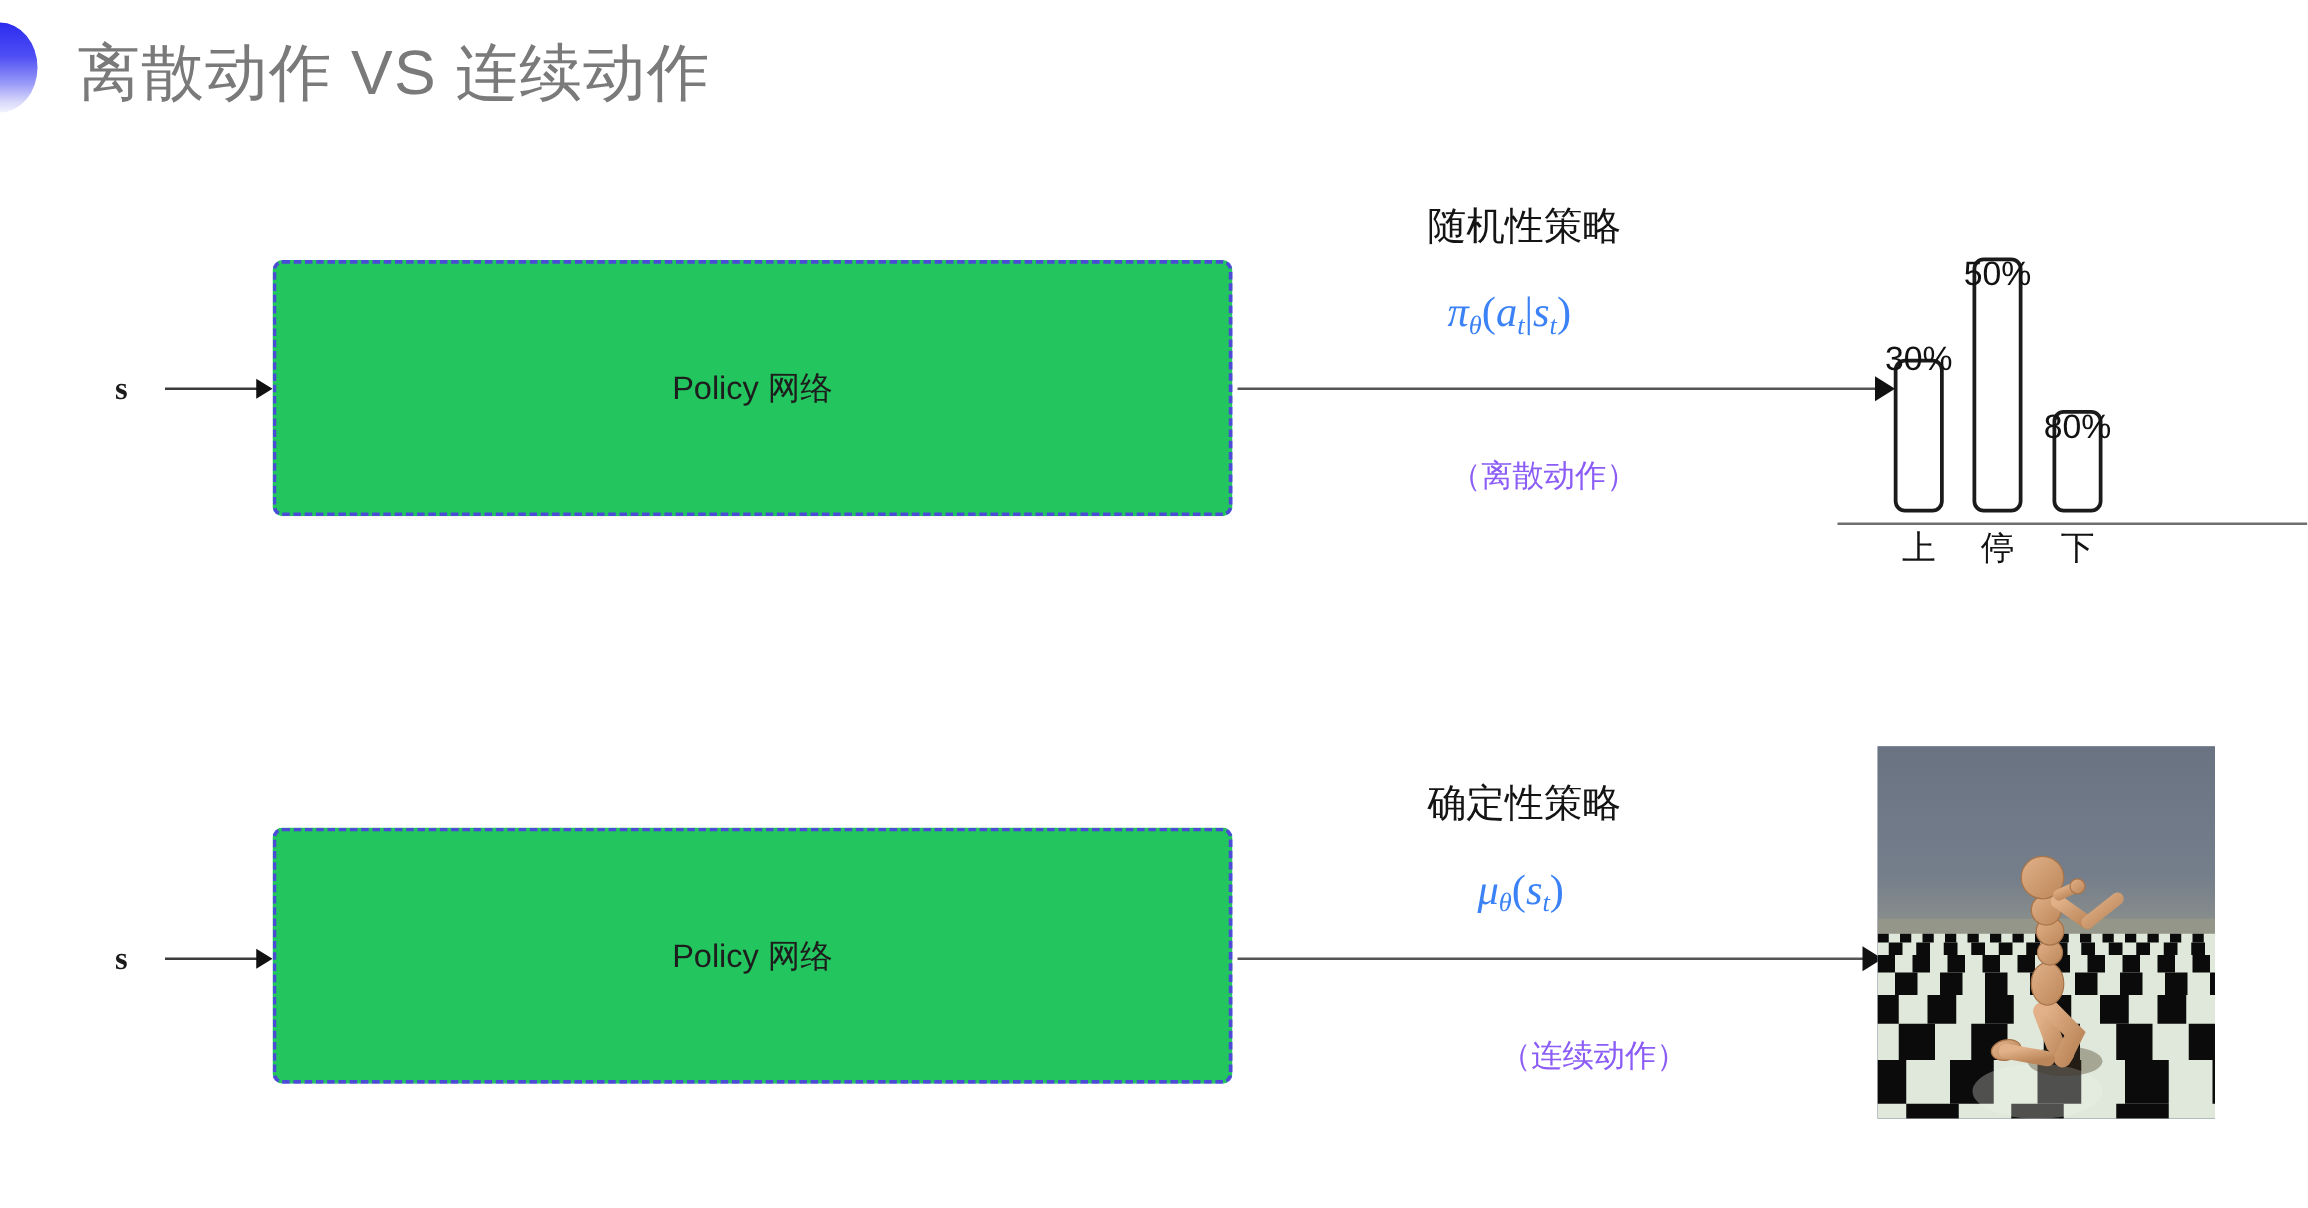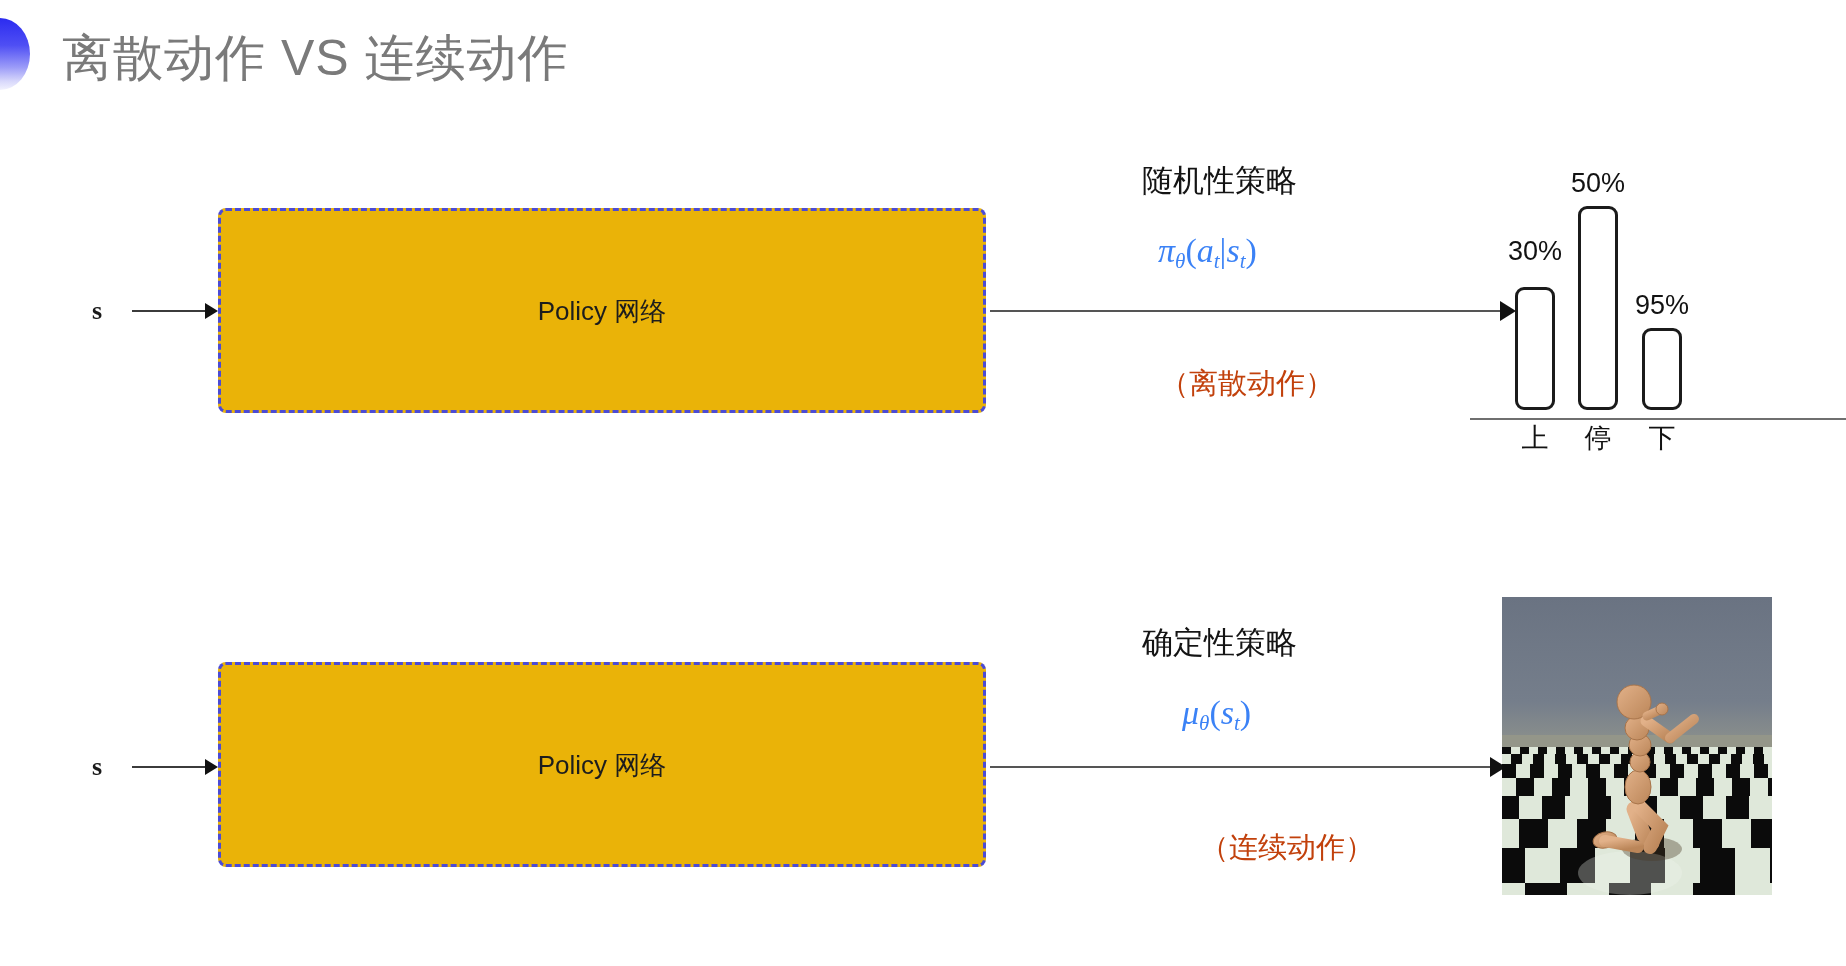--- a/index.html
+++ b/index.html
@@ -63,21 +63,21 @@
     border-left: 13px solid #111111;
     border-top: 8px solid transparent;
     border-bottom: 8px solid transparent;
   }
 
   
   .policy-box {
     position: absolute;
     border: 3px dashed #4b4bd6;
     border-radius: 8px;
-    background: #eab308;
+    background: #22c55e;
   }
   .policy-box-label {
     position: absolute;
     left: 0; right: 0;
     top: 50%;
     transform: translateY(-50%);
     text-align: center;
     font-size: 26px;
     color: #1d1d1d;
     white-space: nowrap;
@@ -113,22 +113,22 @@
     font-style: italic;
   }
   .policy-formula .up { font-style: normal; }
   .policy-formula sub {
     font-size: 0.62em;
     vertical-align: -0.28em;
     font-style: italic;
   }
   .action-note {
     position: absolute;
-    font-size: 29px;
-    color: #c2410c;
+    font-size: 25px;
+    color: #8b5cf6;
     white-space: nowrap;
   }
 
   
   #bar-chart { position: absolute; }
   .chart-baseline {
     position: absolute;
     left: 0;
     bottom: 0;
     height: 0;
@@ -140,20 +140,21 @@
     background: #ffffff;
     border: 3px solid #1b1b1b;
     border-radius: 9px;
   }
   .bar-value {
     position: absolute;
     text-align: center;
     font-size: 27px;
     color: #121212;
     white-space: nowrap;
+    margin-top: 36px;
   }
   .bar-cat {
     position: absolute;
     text-align: center;
     font-size: 27px;
     color: #121212;
     white-space: nowrap;
   }
 
   
@@ -193,21 +194,21 @@
 
     <div id="bar-chart" style="left:1470px; top:110px; width:376px; height:310px;">
       <div class="chart-baseline" style="width:376px;"></div>
     <div class="bar" style="left: 45px; width: 40px; height: 123px; bottom: 10px;"></div>
         <div class="bar-value" style="left: 25px; width: 80px; top: 126px;">30%</div>
         <div class="bar-cat" style="left: 25px; width: 80px; top: 310px;">上</div>
         <div class="bar" style="left: 108px; width: 40px; height: 204px; bottom: 10px;"></div>
         <div class="bar-value" style="left: 88px; width: 80px; top: 58px;">50%</div>
         <div class="bar-cat" style="left: 88px; width: 80px; top: 310px;">停</div>
         <div class="bar" style="left: 172px; width: 40px; height: 82px; bottom: 10px;"></div>
-        <div class="bar-value" style="left: 152px; width: 80px; top: 180px;">95%</div>
+        <div class="bar-value" style="left: 152px; width: 80px; top: 180px;">80%</div>
         <div class="bar-cat" style="left: 152px; width: 80px; top: 310px;">下</div>
       </div>
 
   </div>
 
   <div class="row" id="row-continuous">
 
     <div class="s-label" style="left:92px; top:272px;">s</div>
     <div class="s-arrow-line" style="left:132px; top:286px; width:76px;"></div>
     <div class="s-arrow-head" style="left:205px; top:279px;"></div>

